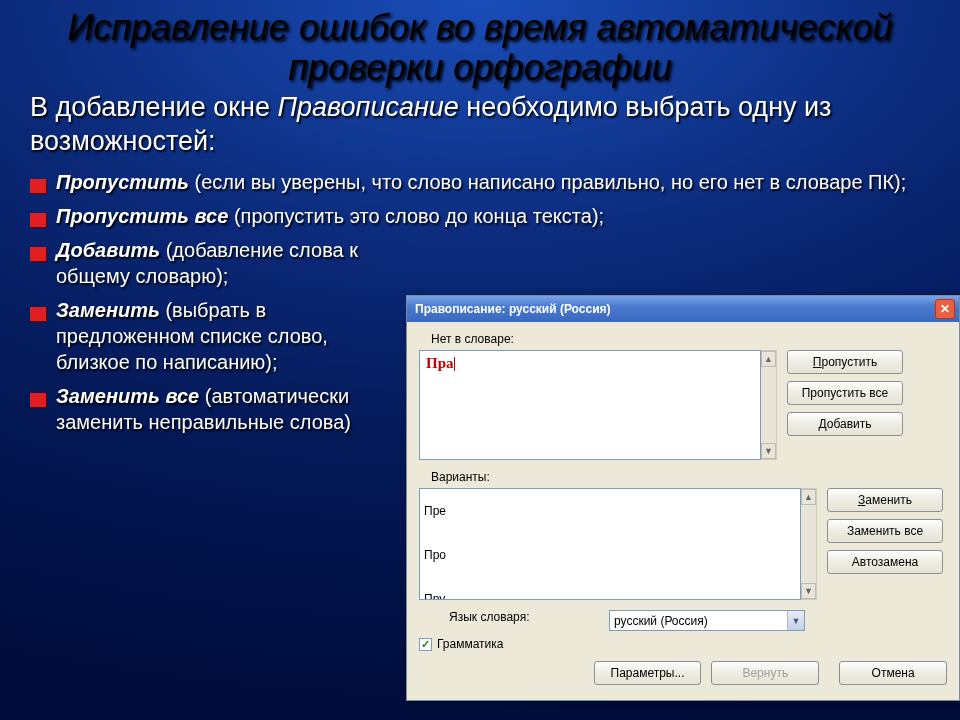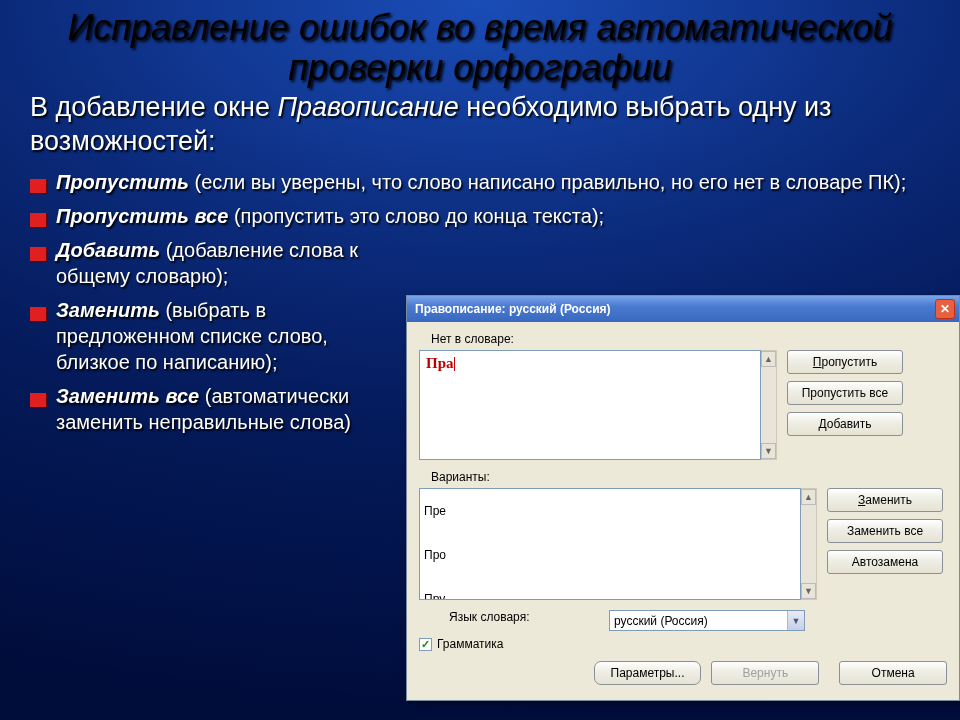--- a/index.html
+++ b/index.html
@@ -165,19 +165,19 @@
         <span class="dd">▼</span>
       </div>
     </div>
     <div class="chkrow">
       <span class="chk">✓</span>
       <span>Грамматика</span>
     </div>
 
     <div class="bottomrow">
       <div style="width:168px;"></div>
-      <div class="winbtn" style="width:110px;border-radius:7px;">Параметры...</div>
+      <div class="winbtn" style="width:110px;">Параметры...</div>
       <div class="winbtn disabled" style="width:110px;">Вернуть</div>
       <span class="spacer2"></span>
       <div class="winbtn" style="width:110px;">Отмена</div>
     </div>
   </div>
 </div>
 
 </body></html>

